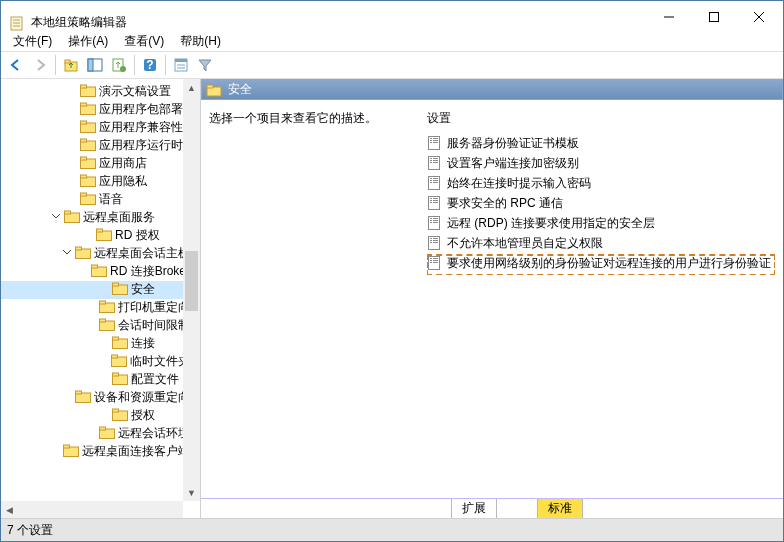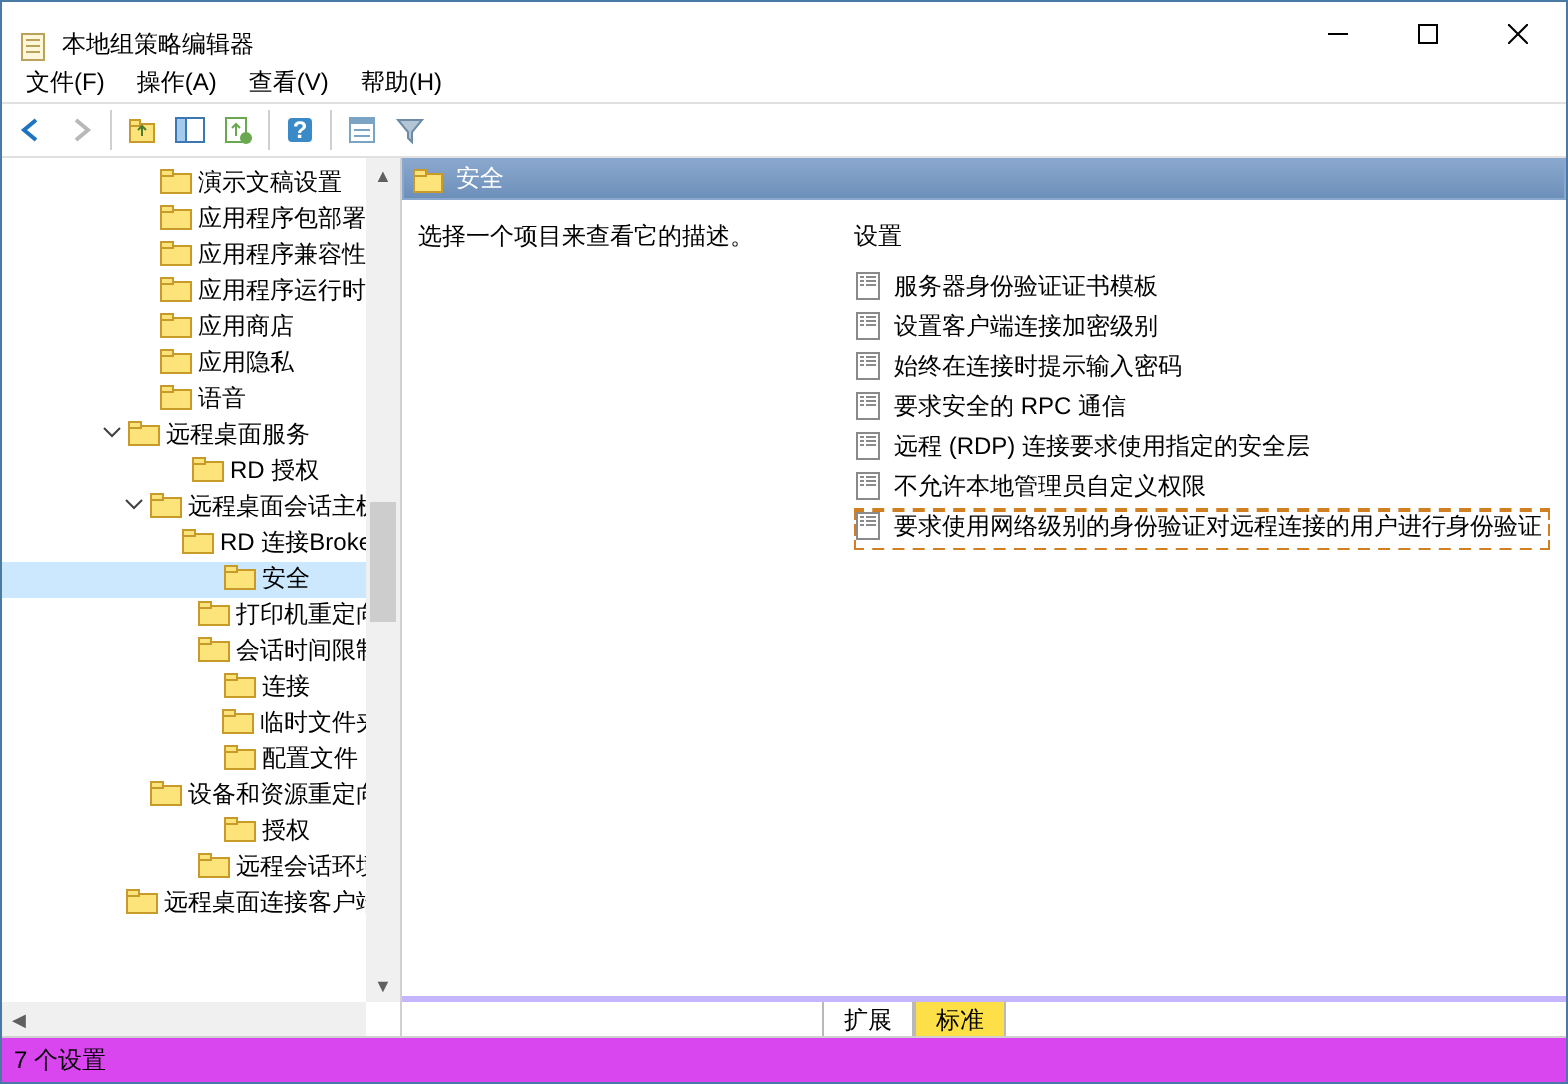--- a/index.html
+++ b/index.html
@@ -40,26 +40,26 @@
 .settings-col { flex: 1; position: relative; overflow: hidden; height: 100%; }
 .settings-col-inner { overflow: hidden; }
 .col-title { margin-bottom: 8px; }
 .setting-row { display: flex; align-items: flex-start; height: 20px; white-space: nowrap; }
 .setting-row.highlighted { outline: 2px dashed #d08020; outline-offset: -1px; }
 .setting-icon { width: 16px; height: 16px; margin-right: 4px; display: inline-flex; }
 .setting-label { }
 .content-scrollbar-h { position: absolute; left: 0; right: 0; bottom: 0; height: 17px; background: #f0f0f0; display: flex; }
 .content-scrollbar-h .sb-track { flex: 1; }
 
-.tabs-row { position: absolute; left: 0; right: 0; bottom: 0; height: 20px; display: flex; align-items: flex-start; background: #fff; border-top: 3px solid #c4b5fd; }
+.tabs-row { position: absolute; left: 0; right: 0; bottom: 0; height: 20px; display: flex; align-items: flex-start; background: #fff; border-top: 1px solid #c4b5fd; gap: 40px; }
 .tab { padding: 1px 10px 2px 10px; border: 1px solid #b9b9b9; border-top: none; background: #fff; font-size: 12px; position: relative; }
 .tab.inactive { background: #fde047; }
 .tab-spacer { width: 210px; }
 
-.statusbar { height: 22px; display: flex; align-items: center; padding: 0 6px; background: #d946ef; }
+.statusbar { height: 22px; display: flex; align-items: center; padding: 0 6px; background: #e5e5e5; }
 
 svg { display: block; }
 </style>
 </head>
 <body>
 
 <div class="titlebar">
   <span class="title-icon">
     <svg width="16" height="16">
         <rect x="2" y="2" width="11" height="13" fill="#fdf6d9" stroke="#bba25a"></rect>

